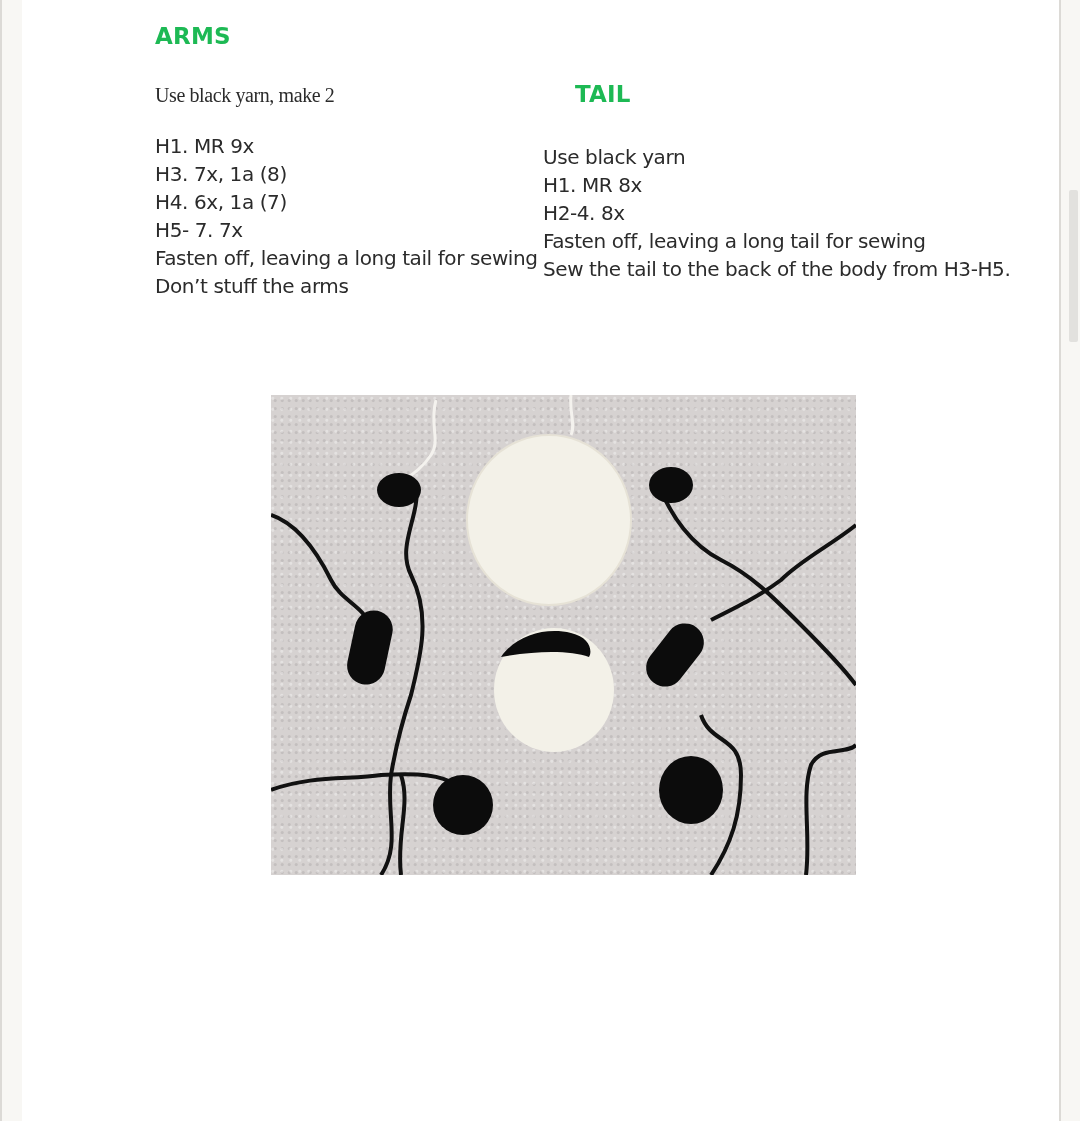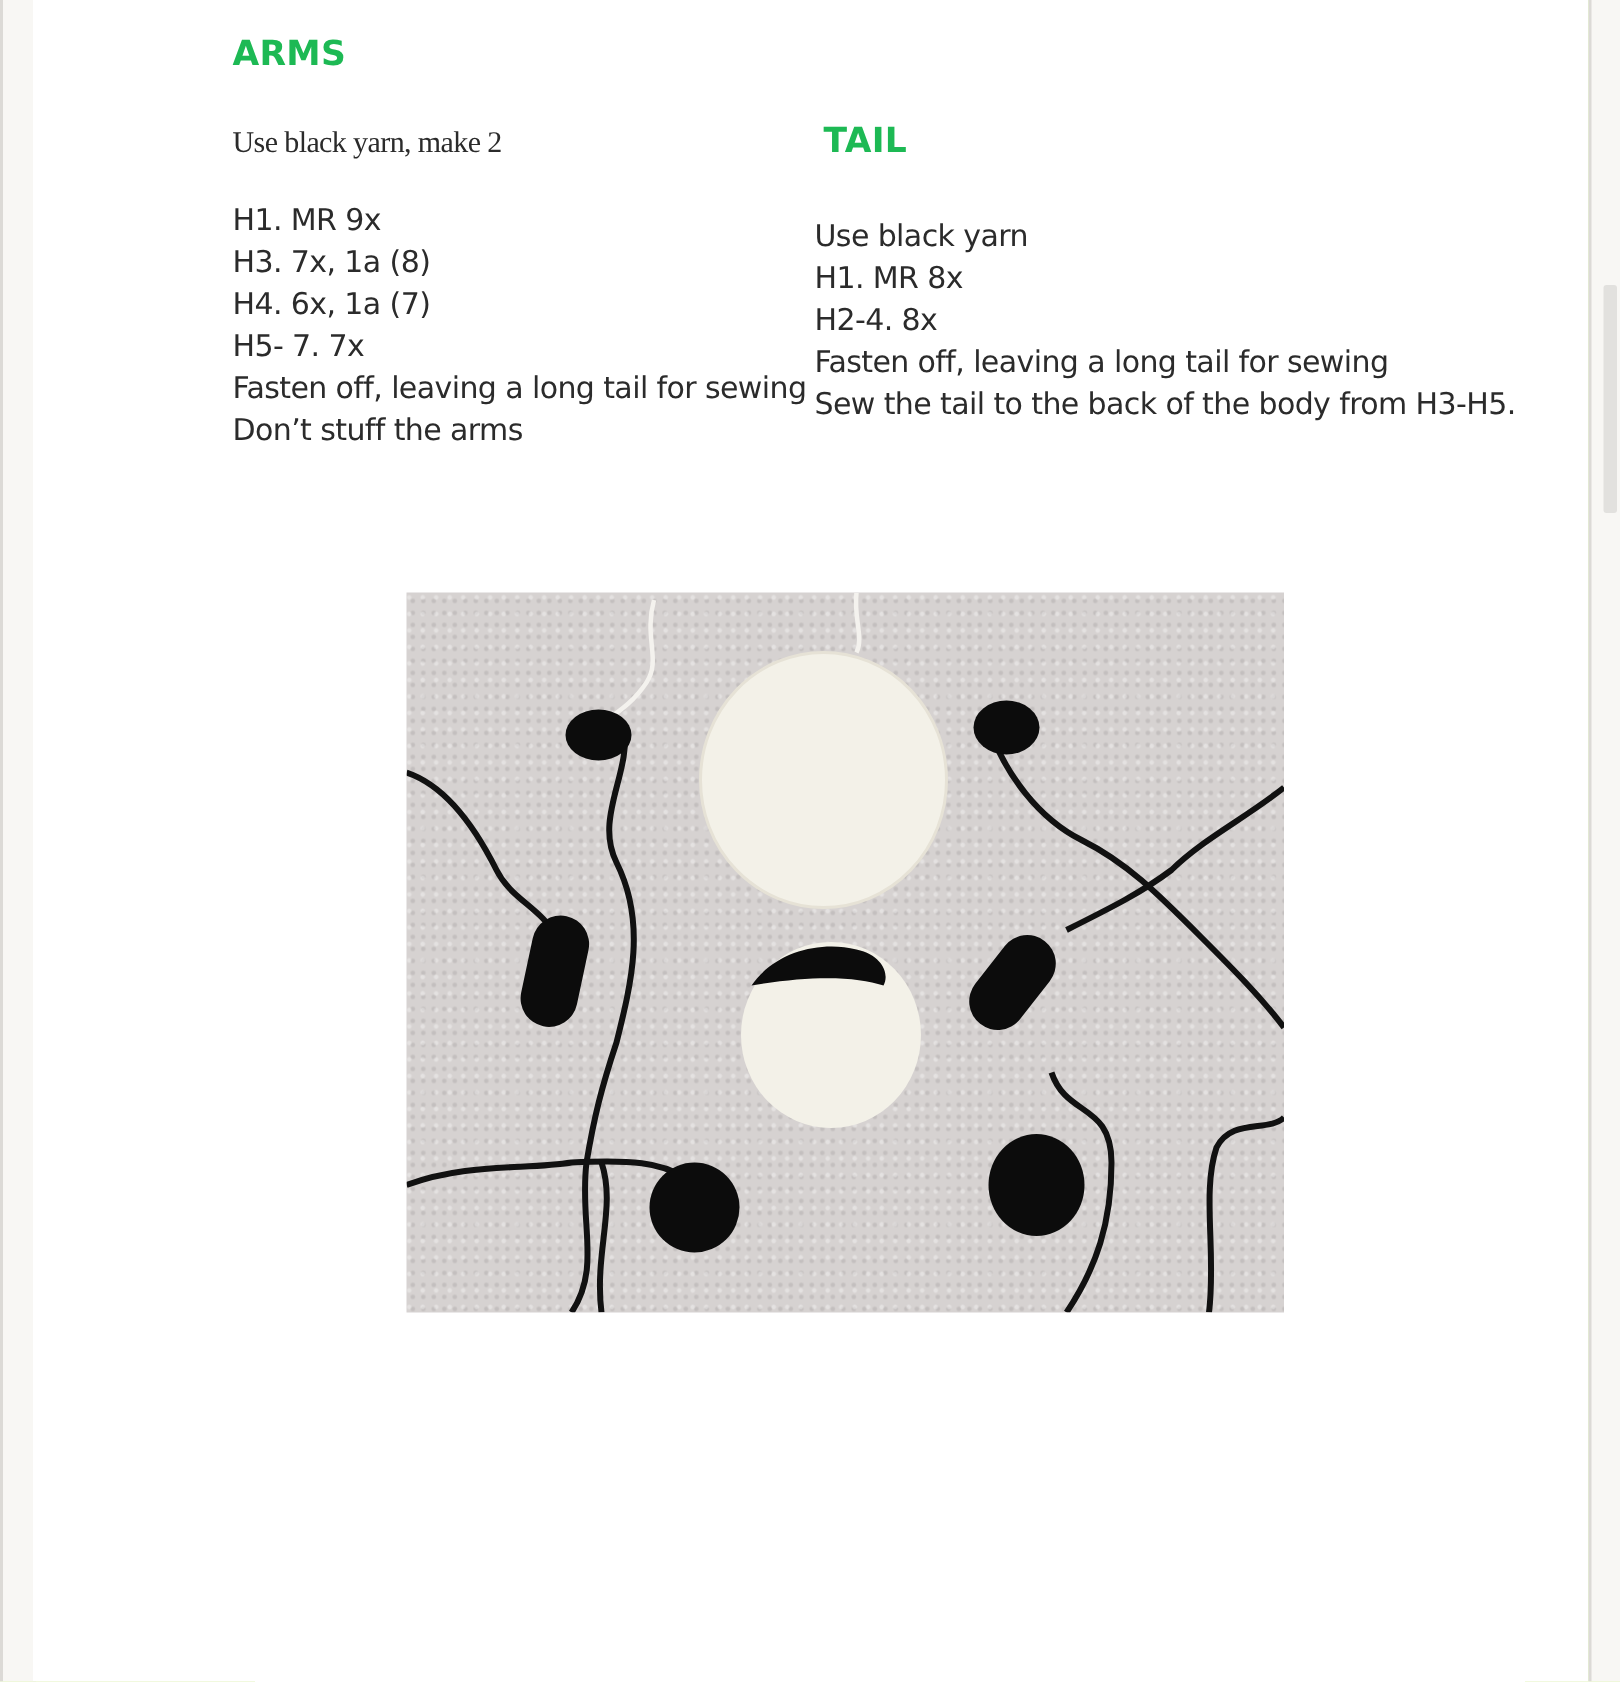--- a/index.html
+++ b/index.html
@@ -8,21 +8,21 @@
       width: 1080px;
       height: 1121px;
       background: #f9f8f6;
       overflow: hidden;
       font-family: "DejaVu Sans", sans-serif;
     }
     .viewer {
       position: relative;
       width: 1080px;
       height: 1121px;
-      background: #bef264;
+      background: #000000;
     }
     .left-gutter {
       position: absolute;
       left: 0; top: 0;
       width: 22px; height: 1121px;
       background: #f8f7f4;
       border-left: 2px solid #dcdad6;
       box-sizing: border-box;
     }
     .left-gutter::after {
@@ -100,21 +100,21 @@
 
     <div class="body-text" style="left:133px; top:132px;">
       <span class="line">H1. MR 9x</span>
       <span class="line">H3. 7x, 1a (8)</span>
       <span class="line">H4. 6x, 1a (7)</span>
       <span class="line">H5- 7. 7x</span>
       <span class="line">Fasten off, leaving a long tail for sewing</span>
       <span class="line">Don’t stuff the arms</span>
     </div>
 
-    <h2 class="heading" style="left:527px; top:81px;">TAIL</h2>
+    <h2 class="heading" style="left:553px; top:81px;">TAIL</h2>
 
     <div class="body-text" style="left:521px; top:143px;">
       <span class="line">Use black yarn</span>
       <span class="line">H1. MR 8x</span>
       <span class="line">H2-4. 8x</span>
       <span class="line">Fasten off, leaving a long tail for sewing</span>
       <span class="line">Sew the tail to the back of the body from H3-H5.</span>
     </div>
   </div>
 

